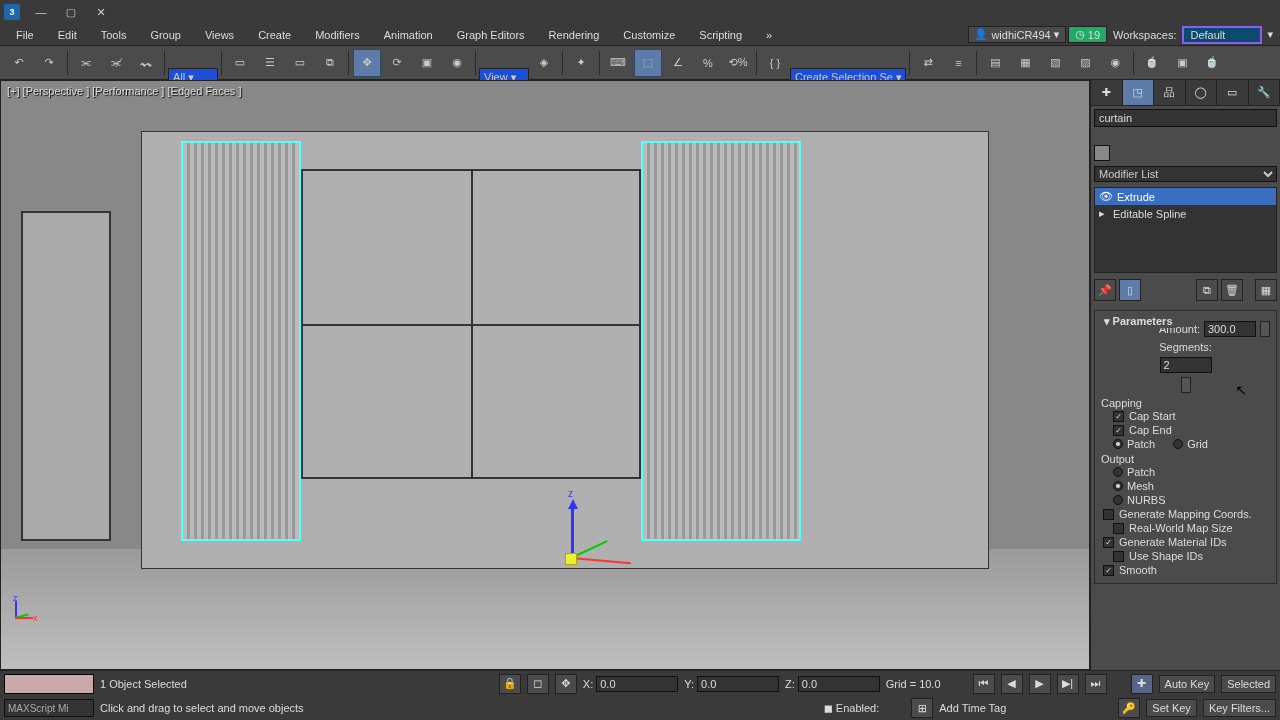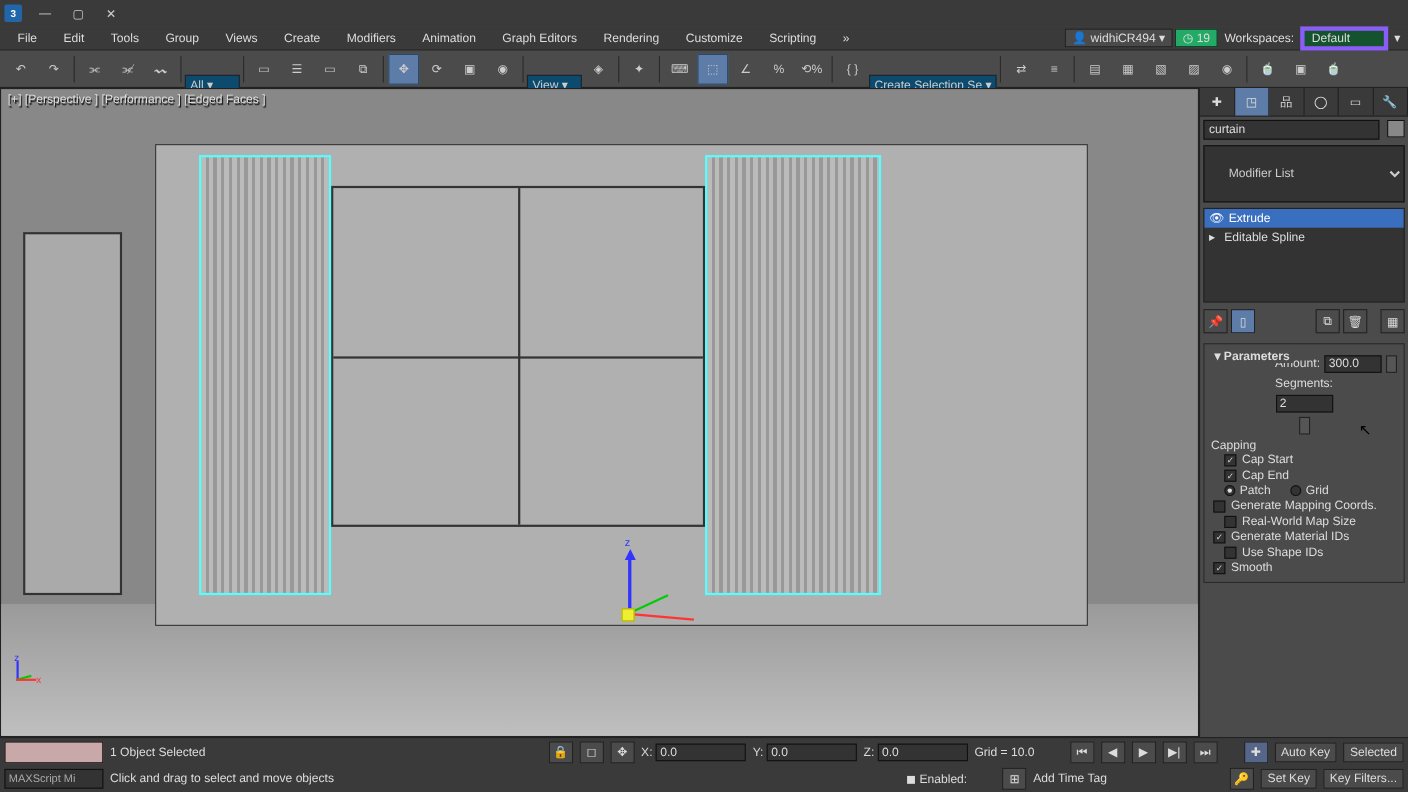--- a/index.html
+++ b/index.html
@@ -7,26 +7,26 @@
 .title-bar { height: 24px; background: #3a3a3a; display: flex; align-items: center; padding: 0 4px; }
 .title-bar .icon { width: 16px; height: 16px; background: #26a; margin-right: 6px; border-radius: 2px; display: flex; align-items: center; justify-content: center; font-size: 9px; font-weight: bold; color: #fff;}
 .title-bar .title { flex: 1; color: #ccc; }
 .title-bar .win-btn { width: 30px; height: 20px; display: flex; align-items: center; justify-content: center; color: #ccc; }
 .menu-bar { height: 22px; background: #3a3a3a; display: flex; align-items: center; padding: 0 4px; border-bottom: 1px solid #222; }
 .menu-bar .m { padding: 3px 12px; color: #ddd; }
 .menu-bar .spacer { flex: 1; }
 .menu-bar .r { display: flex; align-items: center; gap: 2px; }
 .menu-bar .user-box { background: #4a4a4a; padding: 1px 6px; border: 1px solid #222; display: flex; align-items: center; gap: 3px; }
 .menu-bar .ws-label { padding: 0 4px; }
-.menu-bar .ws-sel { background: #14532d; padding: 1px 6px; border: 4px solid #8b5cf6; min-width: 80px;}
+.menu-bar .ws-sel { background: #0c4a6e; padding: 1px 6px; border: 2px solid #8b5cf6; min-width: 80px;}
 .main-toolbar { height: 34px; background: #4b4b4b; display: flex; align-items: center; padding: 0 4px; border-bottom: 1px solid #222; gap: 0; }
 .tb-btn { width: 28px; height: 28px; display: flex; align-items: center; justify-content: center; margin: 0 1px; color: #ccc; border: 1px solid transparent; }
 .tb-btn.active { background: #5d7ca8; border: 1px solid #2a4a6a; }
 .tb-sep { width: 1px; height: 24px; background: #2a2a2a; margin: 0 3px; }
-.tb-sel { background: #0c4a6e; border: 1px solid #222; padding: 2px 4px; min-width: 50px; color:#ccc;margin-top:29px; }
+.tb-sel { background: #1d4ed8; border: 1px solid #222; padding: 2px 4px; min-width: 50px; color:#ccc;margin-top:29px; }
 .tb-sel.wide { min-width: 110px; }
 .body-row { display: flex; height: calc(720px - 24px - 22px - 34px - 50px); }
 .viewport { flex: 1; background: #888; position: relative; border: 1px solid #222; }
 .viewport .vp-label { position: absolute; top: 4px; left: 6px; color: #ddd; text-shadow: 1px 1px 1px #000; font-size: 11px; text-align: right;}
 .viewport .scene { position: absolute; inset: 0; }
 .viewport .axis { position: absolute; bottom: 50px; left: 14px; }
 .viewport .axis .z { position:absolute; bottom:0; left:0; width:2px; height:18px; background:#33f; }
 .viewport .axis .zl { position:absolute; bottom:16px; left:-2px; color:#33f; font-size:9px;}
 .viewport .axis .y { position:absolute; bottom:0; left:0; width:14px; height:2px; background:#0c0; transform:rotate(-15deg); transform-origin:left;}
 .viewport .axis .x { position:absolute; bottom:0; left:0; width:18px; height:2px; background:#f33; }
@@ -35,25 +35,25 @@
 .gizmo .z { position:absolute; bottom:0; left:0; width:3px; height:56px; background:#33f; }
 .gizmo .zar { position:absolute; bottom:50px; left:-3px; width:0; height:0; border-left:5px solid transparent; border-right:5px solid transparent; border-bottom:10px solid #33f; }
 .gizmo .x { position:absolute; bottom:0; left:0; width:60px; height:2px; background:#f33; transform:rotate(5deg); transform-origin:left;}
 .gizmo .y { position:absolute; bottom:0; left:0; width:40px; height:2px; background:#0c0; transform:rotate(-25deg); transform-origin:left;}
 .gizmo .box { position:absolute; bottom:-6px; left:-6px; width:12px; height:12px; background:#ee3; border:1px solid #aa0; }
 .gizmo .zl { position:absolute; bottom:60px; left:-3px; color:#33f; font-size:10px; }
 .cmd-panel { width: 190px; background: #4b4b4b; border-left: 1px solid #222; display: flex; flex-direction: column; overflow: hidden; }
 .cmd-tabs { display: flex; height: 26px; background: #3a3a3a; border-bottom:1px solid #222;}
 .cmd-tab { flex: 1; display: flex; align-items: center; justify-content: center; border-right:1px solid #222; }
 .cmd-tab.active { background: #5d7ca8; }
-.name-row { display: flex; padding: 3px; gap: 7px; }
+.name-row { display: flex; padding: 3px; gap: 18px; flex-direction: column; }
 .name-row input { flex: 1; background: #333; border: 1px solid #111; color: #ddd; padding: 2px 4px; }
 .name-row .swatch { width: 16px; height: 16px; background: #888; border: 1px solid #111;}
 .mod-list { padding: 2px 3px; }
-.mod-list select { width: 100%; background: #333; border: 1px solid #111; color: #ccc; padding: 18px; }
+.mod-list select { width: 100%; background: #333; border: 1px solid #111; color: #ccc; padding: 0; }
 .stack { margin: 3px; border: 1px solid #222; background: #333; height: 86px; }
 .stack-row { display: flex; align-items: center; padding: 2px 4px; gap: 6px; }
 .stack-row.sel { background: #3a6fbf; color: #fff; }
 .stack-row .eye { width: 12px; text-align:center; }
 .stack-row .arrow { width: 8px; }
 .stack-tool { display: flex; padding: 3px; gap: 3px; }
 .stack-tool .sb { width: 22px; height: 22px; border:1px solid #222; background:#4b4b4b; display:flex;align-items:center;justify-content:center; }
 .stack-tool .sb.on { background:#5d7ca8; }
 .rollout { border:1px solid #2a2a2a; margin:6px 3px 3px 3px; position:relative; padding:8px 6px 6px 6px; }
 .rollout .hdr { position:absolute; top:-7px; left:6px; background:#4b4b4b; padding:0 3px; font-weight:bold;margin-top:11px; }
@@ -274,20 +274,35 @@
             <span>Cap End</span>
           </div>
         <div class="radio-row">
           <div class="rd on"></div>
             <span>Patch</span>
           <div style="width:10px"></div>
           <div class="rd"></div>
             <span>Grid</span>
         </div>
       </div>
+      <div class="group">
+        <div class="ghdr">Output</div>
+        <div class="radio-row">
+            <div class="rd"></div>
+            <span>Patch</span>
+          </div>
+        <div class="radio-row">
+            <div class="rd on"></div>
+            <span>Mesh</span>
+          </div>
+        <div class="radio-row">
+            <div class="rd"></div>
+            <span>NURBS</span>
+          </div>
+      </div>
       <div class="chk" style="padding-left:2px;">
           <div class="box"></div>
           <span>Generate Mapping Coords.</span>
         </div>
       <div class="chk">
           <div class="box"></div>
           <span>Real-World Map Size</span>
         </div>
       <div class="chk" style="padding-left:2px;">
           <div class="box">✓</div>

